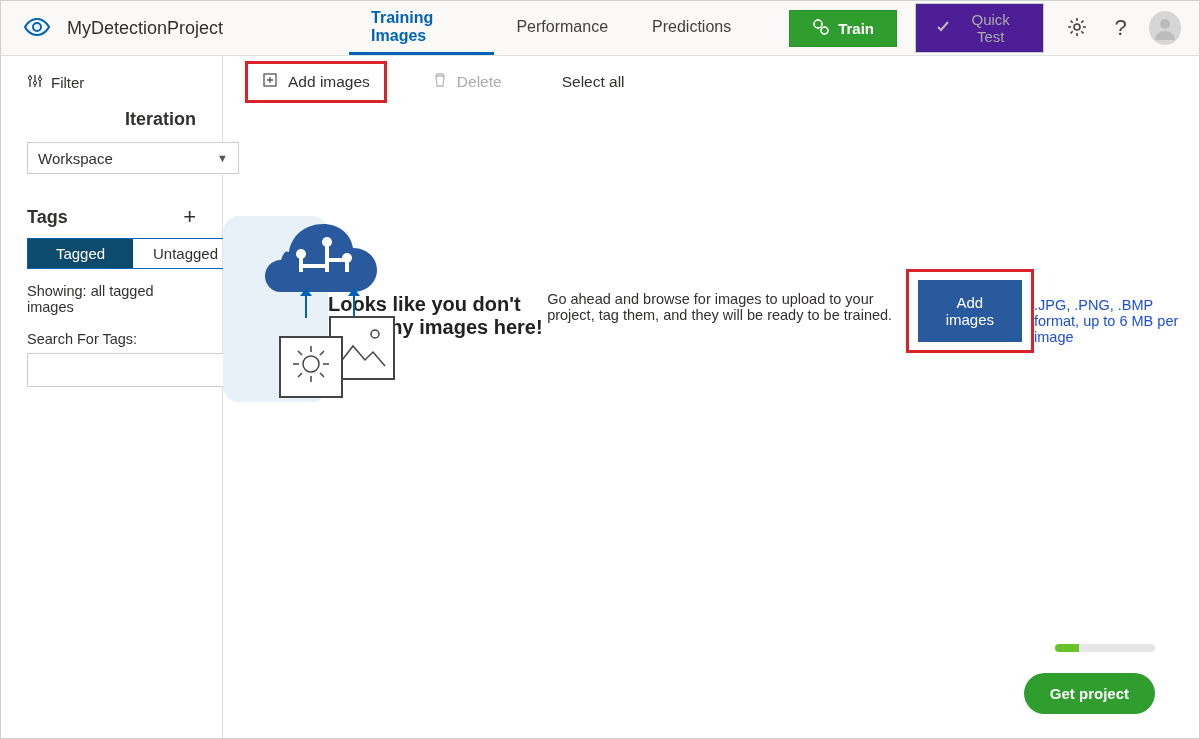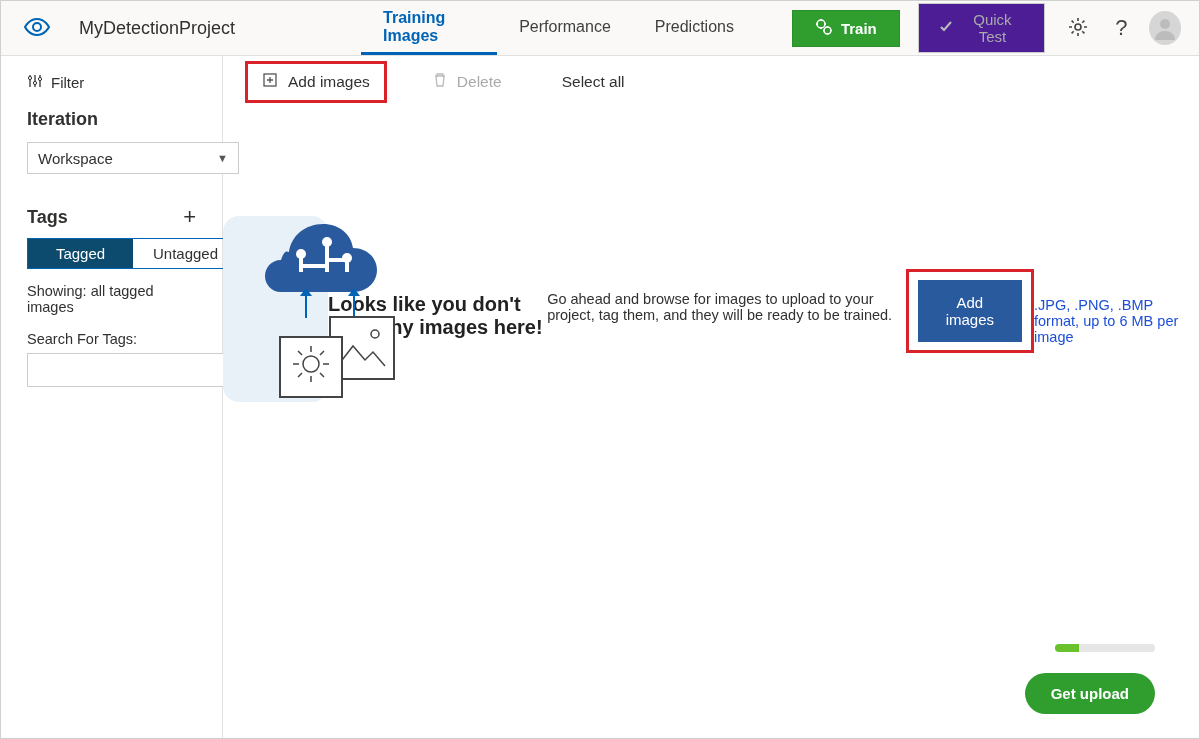--- a/index.html
+++ b/index.html
@@ -12,21 +12,21 @@
     .app { border: 1px solid #d0d0d0; width: 1200px; height: 739px; overflow: hidden; position: relative; }
     .header {
       height: 55px;
       border-bottom: 1px solid #e1e1e1;
       background: #faf9f8;
       display: flex;
       align-items: center;
       padding: 0 18px;
       gap: 18px;
     }
-    .logo { display: flex; align-items: center; gap: 24px; }
+    .logo { display: flex; align-items: center; gap: 12px; }
     .project-name { font-size: 18px; color: #323130; }
     .nav { display: flex; gap: 0; margin-left: 108px; align-self: stretch; }
     .nav-tab {
       padding: 0 22px;
       display: flex;
       align-items: center;
       font-size: 16px;
       color: #404040;
       cursor: pointer;
       border-bottom: 3px solid transparent;
@@ -62,21 +62,21 @@
       background: #d6d6d6;
       display: flex; align-items: center; justify-content: center;
     }
     .main { display: flex; height: calc(100% - 55px); }
     .sidebar {
       width: 222px;
       border-right: 1px solid #e1e1e1;
       padding: 18px 26px;
     }
     .filter-row { display: flex; align-items: center; gap: 8px; font-size: 15px; color: #323130; margin-bottom: 18px; }
-    .section-title { font-size: 18px; font-weight: 600; margin-bottom: 12px; }
+    .section-title { font-size: 18px; font-weight: 600; margin-bottom: 12px; text-align: right; }
     .select {
       width: 212px;
       height: 32px;
       border: 1px solid #ccc;
       padding: 4px 10px;
       font-size: 15px;
       background: #fff;
       display: flex;
       align-items: center;
       justify-content: space-between;
@@ -325,16 +325,16 @@
         <div class="empty-subtitle">Go ahead and browse for images to upload to your project, tag them, and they will be ready to be trained.</div>
         <div class="add-images-cta-wrap">
           <button class="add-images-cta">Add images</button>
         </div>
         <div class="format-note">.JPG, .PNG, .BMP format, up to 6 MB per image</div>
       </div>
 
       <div class="progress-bar">
         <div class="progress-bar-fill"></div>
       </div>
-      <button class="get-started-btn">Get upload</button>
+      <button class="get-started-btn">Get project</button>
     </div>
   </div>
 </div>
 
 </body></html>

